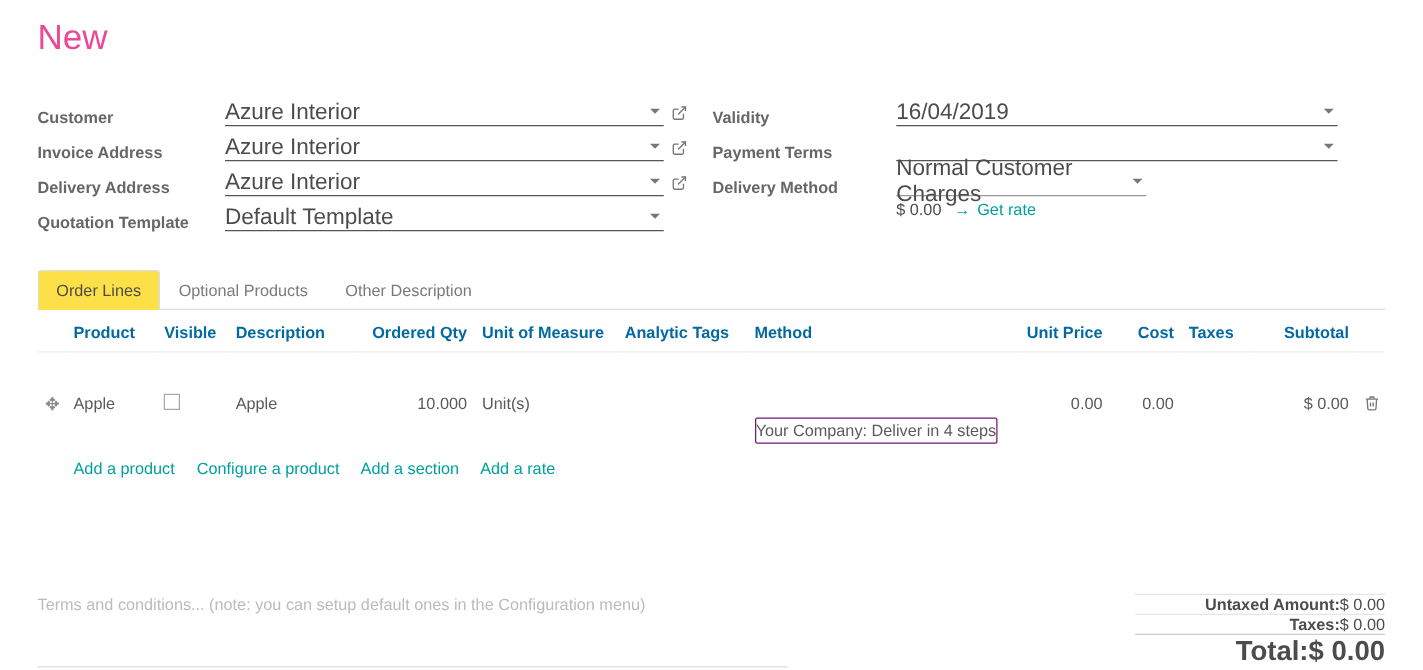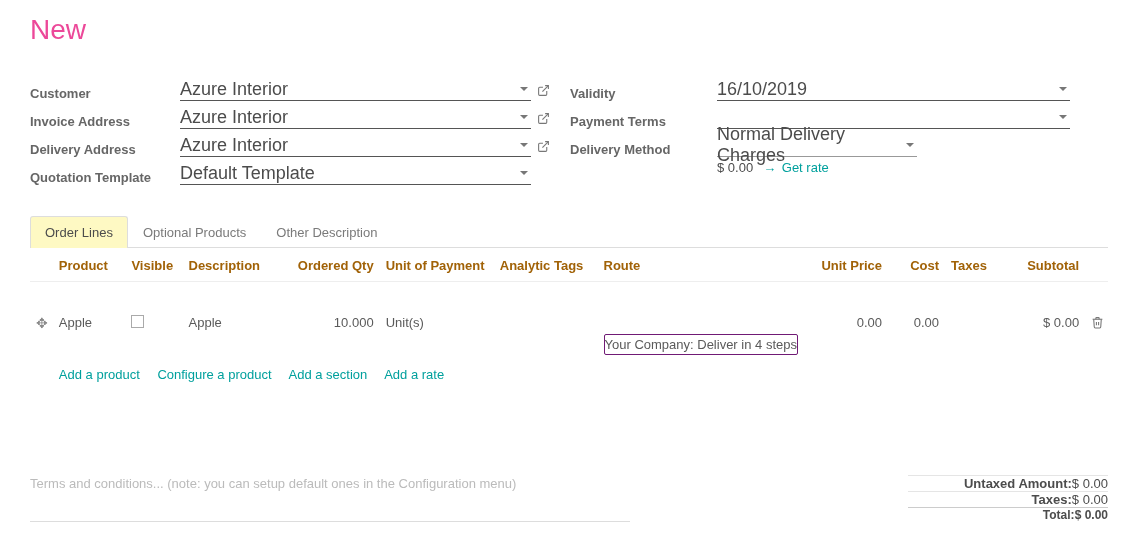--- a/index.html
+++ b/index.html
@@ -105,32 +105,32 @@
     border: 1px solid transparent;
     border-bottom: none;
     border-top-left-radius: 3px;
     border-top-right-radius: 3px;
     background: transparent;
     margin-bottom: -1px;
   }
   .tab.active {
     color: #4c4c4c;
     border-color: #ddd;
-    background: #fef9c3;
+    background: #fde047;
   }
 
   table.lines {
     width: 100%;
     border-collapse: collapse;
     table-layout: fixed;
   }
   thead th {
     text-align: left;
     font-weight: 700;
-    color: #a16207;
+    color: #0369a1;
     padding: 10px 6px 8px 6px;
     border-bottom: 1px solid #eee;
     white-space: nowrap;
   }
   tbody td {
     padding: 8px 6px;
     vertical-align: middle;
     color: #5a5a5a;
   }
   .txt-right { text-align: right; }
@@ -176,21 +176,21 @@
     border-top: 1px solid #e5e5e5;
     padding: 0 0;
   }
   .totals .trow:first-child { border-top: 1px solid #e5e5e5; }
   .totals .trow.total-main {
     border-top: 1px solid #ccc;
   }
   .totals .tlabel { font-weight: 700; color: #4c4c4c; }
   .totals .tval { color: #4c4c4c; }
   .totals .total-main .tlabel,
-  .totals .total-main .tval { font-size: 12px; font-weight: 600; }
+  .totals .total-main .tval { font-size: 22px; font-weight: 600; }
 
   .arrow-right-sm {
     display: inline-block;
     color: #00a09d;
     font-weight: bold;
     margin-right: 2px;
   }
   .checkbox-empty {
     width: 13px; height: 13px;
     border: 1px solid #aaa;
@@ -268,41 +268,41 @@
           <span style="width:13px; display:inline-block"></span>
         </div>
       </div>
     </div>
 
     <div class="form-col-right">
       <div class="form-row">
         <div class="form-label">Validity</div>
         <div class="form-field">
           <div class="field-input w-full">
-            <span>16/10/2019</span>
+            <span>16/04/2019</span>
             <span class="caret"></span>
           </div>
         </div>
       </div>
 
       <div class="form-row">
         <div class="form-label">Payment Terms</div>
         <div class="form-field">
           <div class="field-input w-full">
             <span></span>
             <span class="caret"></span>
           </div>
         </div>
       </div>
 
       <div class="form-row">
         <div class="form-label">Delivery Method</div>
         <div class="form-field" style="flex:none;">
           <div class="field-input w-med">
-            <span>Normal Delivery Charges</span>
+            <span>Normal Customer Charges</span>
             <span class="caret"></span>
           </div>
         </div>
       </div>
 
       <div class="cost-row">
         <span>$ 0.00</span>
         <span class="teal-link">
           <span class="arrow-right-sm">→</span>
           <span>Get rate</span>
@@ -333,23 +333,23 @@
         <col style="width:80px">
         <col style="width:22px">
     </colgroup>
     <thead>
       <tr>
         <th></th>
         <th>Product</th>
         <th>Visible</th>
         <th>Description</th>
         <th class="txt-right">Ordered Qty</th>
-        <th>Unit of Payment</th>
+        <th>Unit of Measure</th>
         <th>Analytic Tags</th>
-        <th>Route</th>
+        <th>Method</th>
         <th class="txt-right">Unit Price</th>
         <th class="txt-right">Cost</th>
         <th>Taxes</th>
         <th class="txt-right">Subtotal</th>
         <th></th>
       </tr>
     </thead>
     <tbody>
       <tr>
         <td><span class="move-handle">✥</span></td>

